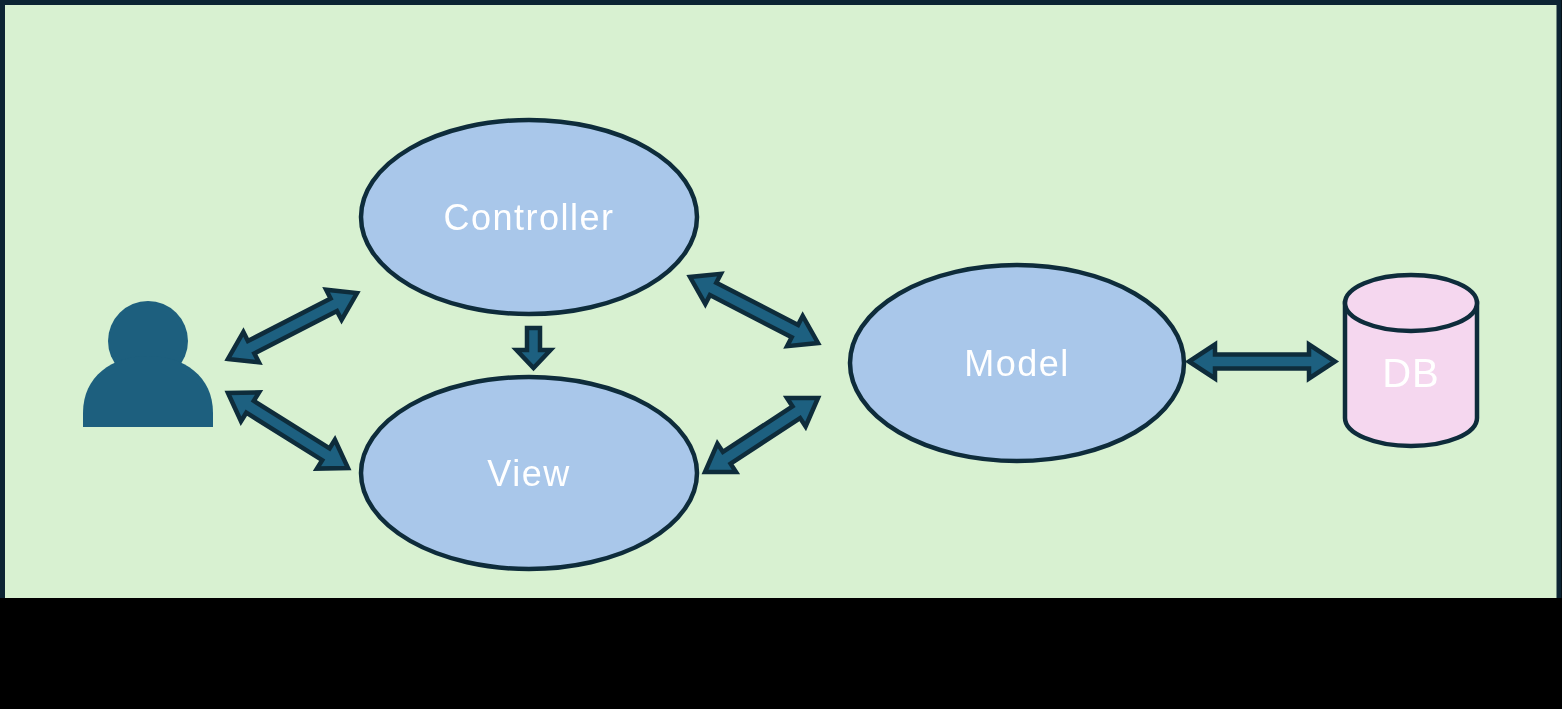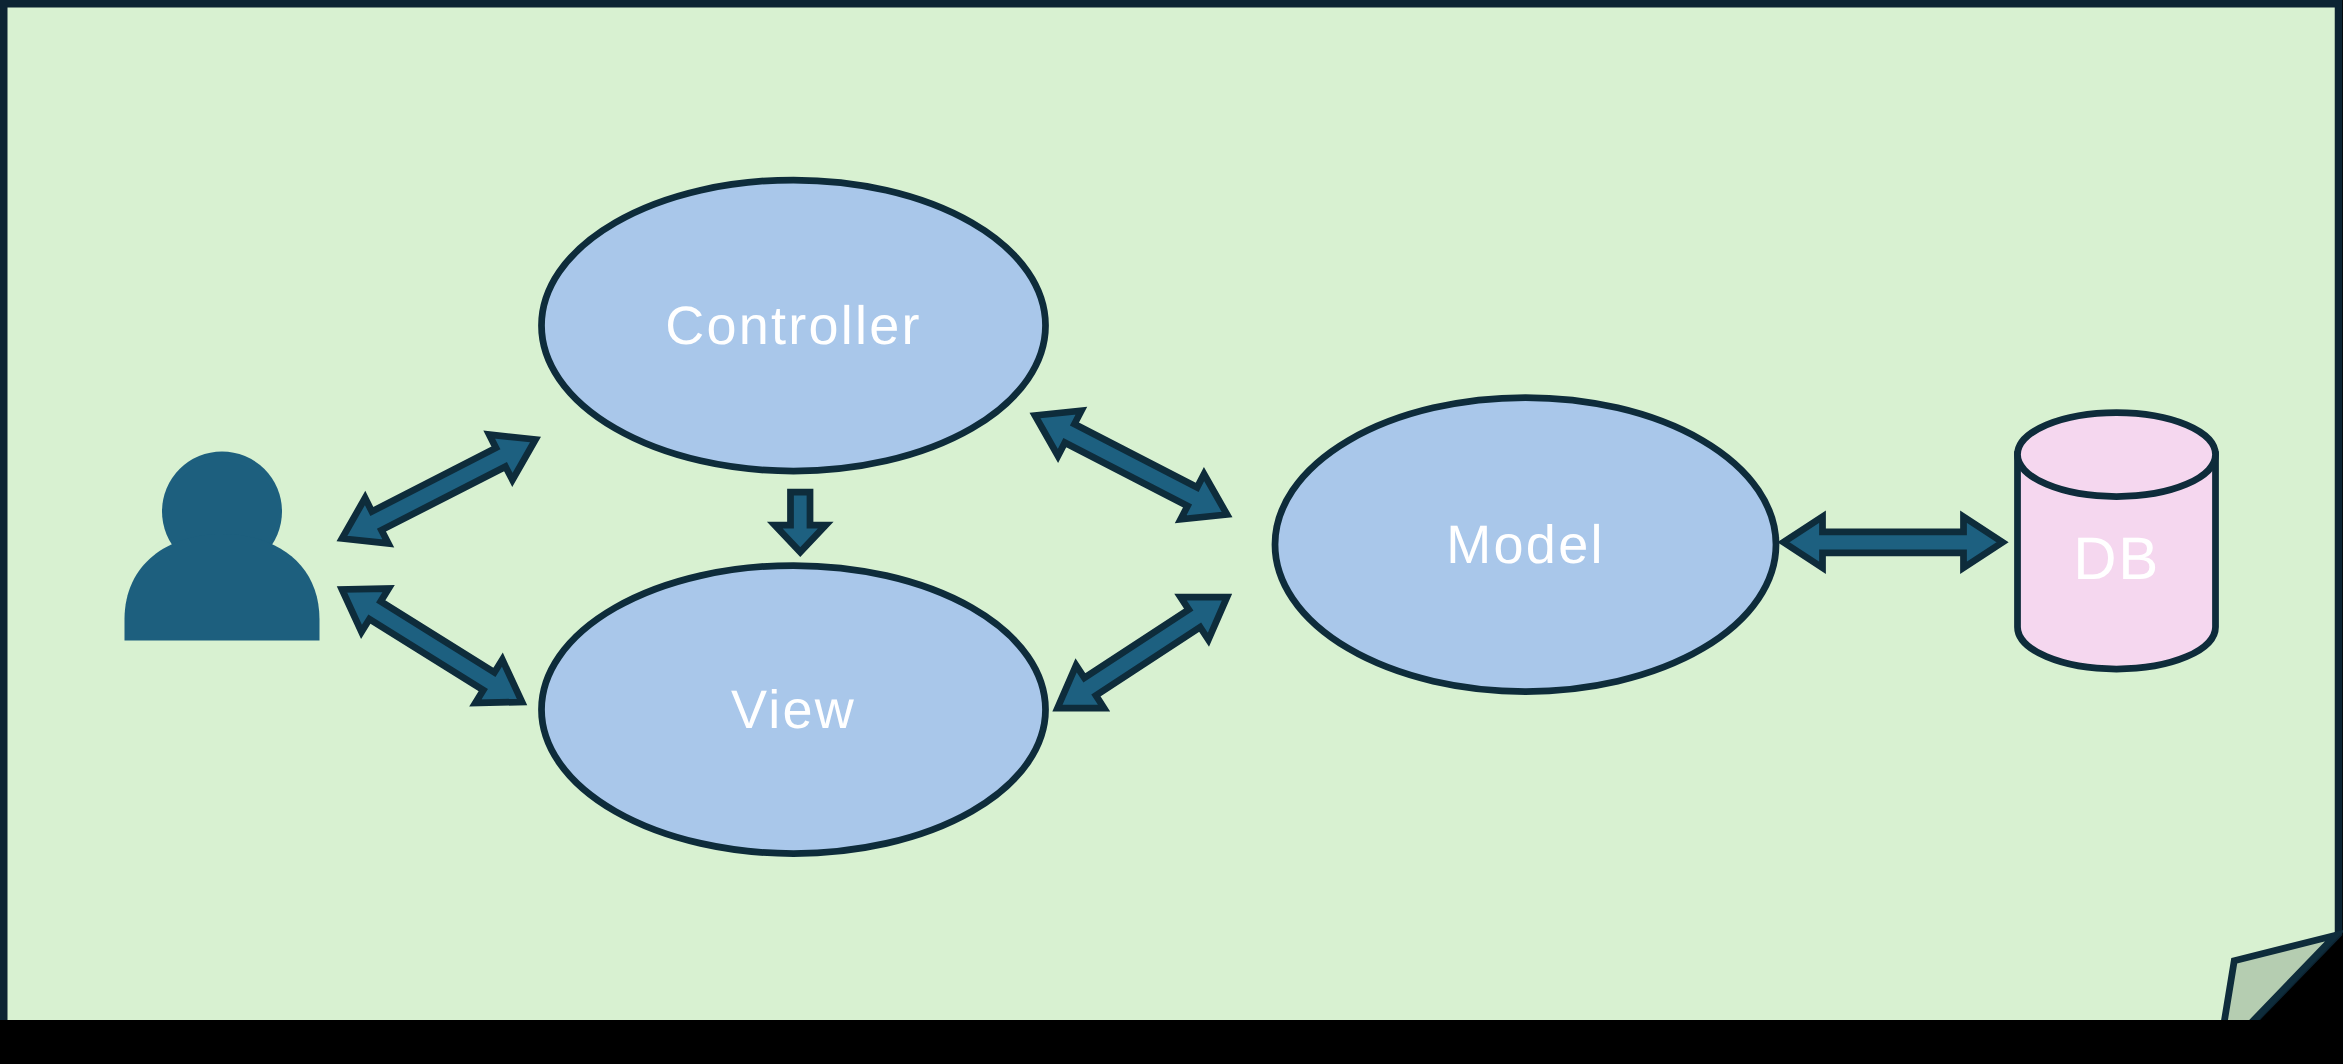--- a/index.html
+++ b/index.html
@@ -4,21 +4,21 @@
 <style>
   html, body {
     margin: 0;
     padding: 0;
     background: #000;
     font-family: "Liberation Sans", "DejaVu Sans", sans-serif;
   }
   .canvas {
     position: relative;
     width: 1562px;
-    height: 680px;
+    height: 598px;
     background: #000;
     overflow: hidden;
   }
   svg { display: block; }
   .page-stroke   { stroke: #0c2433; stroke-width: 5; }
   .shape-stroke  { stroke: #0e2c3b; stroke-width: 4.5; }
   .no-stroke     { stroke: none; }
   .node-label {
     font-family: "Liberation Sans", "DejaVu Sans", sans-serif;
     font-weight: 300;

